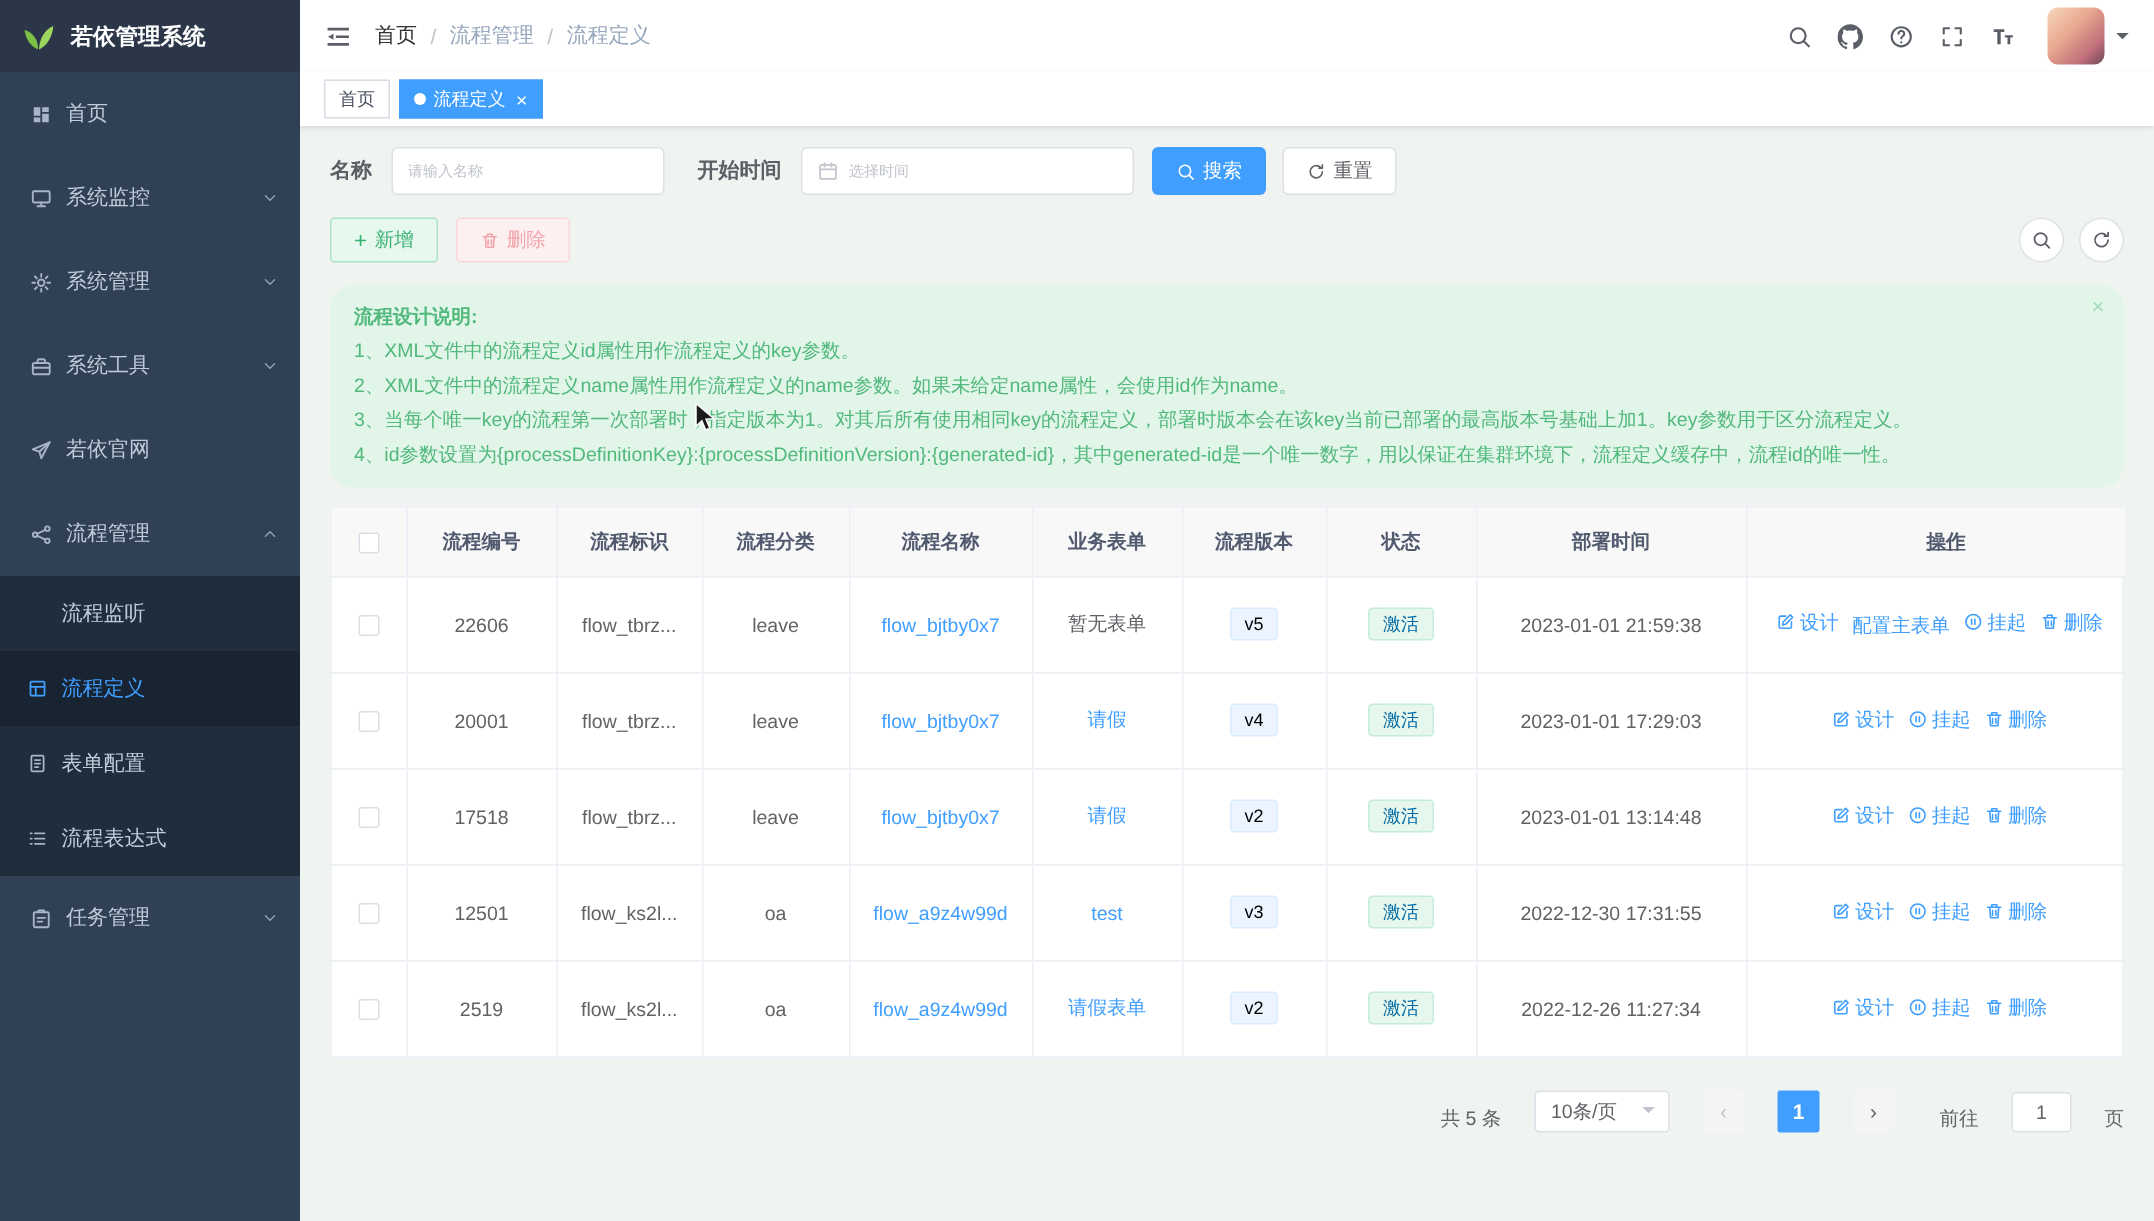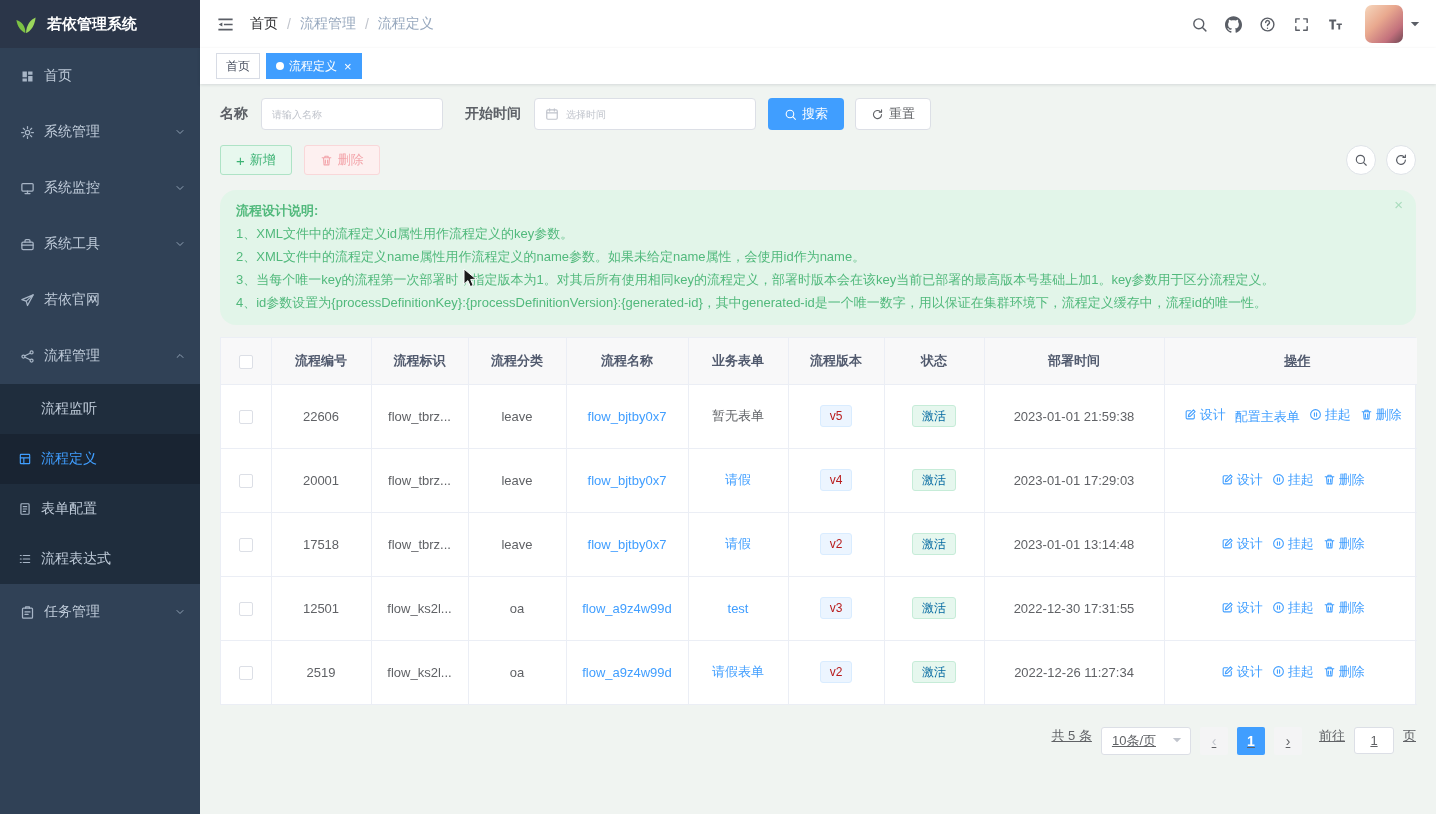--- a/index.html
+++ b/index.html
@@ -88,27 +88,27 @@
   .table-wrap { margin-top: 12px; background: #fff; border: 1px solid #ebeef5; border-bottom: none; }
   table { width: 100%; border-collapse: collapse; table-layout: fixed; }
   th, td { border-right: 1px solid #ebeef5; border-bottom: 1px solid #ebeef5; text-align: center; overflow: hidden; white-space: nowrap; }
   th:last-child, td:last-child { border-right: none; }
   th { height: 46px; background: #f8f8f9; color: #515a6e; font-size: 13px; font-weight: 700; }
   td { height: 64px; font-size: 13px; color: #606266; }
   th.ops-col, td.ops-cell { text-align: center; padding-left: 13px; text-decoration: underline; }
   .checkbox { width: 14px; height: 14px; border: 1px solid #dcdfe6; border-radius: 2px; background: #fff; display: inline-block; vertical-align: middle; cursor: pointer; }
   .link { color: #409eff; cursor: pointer; text-decoration: none; }
   .tag { display: inline-block; height: 22px; line-height: 20px; padding: 0 9px; font-size: 12px; border-radius: 3px; border: 1px solid transparent; }
-  .tag-blue { background: #ecf5ff; border-color: #d9ecff; color: #b91c1c; }
+  .tag-blue { background: #ecf5ff; border-color: #d9ecff; color: #000000; }
   .tag-green { background: #e6f7ee; border-color: #c6ecd8; color: #0369a1; }
   .op-link { color: #409eff; font-size: 13px; display: inline-flex; align-items: center; gap: 3px; margin-right: 9px; cursor: pointer; text-decoration: none; }
   .op-link .icn { width: 13px; height: 13px; }
 
   
-  .pagination { margin-top: 22px; display: flex; align-items: flex-start; justify-content: flex-end; gap: 9px; font-size: 13px; color: #606266; text-decoration: underline; }
+  .pagination { margin-top: 22px; display: flex; align-items: flex-end; justify-content: flex-end; gap: 22px; font-size: 13px; color: #606266; }
   .pg-size { height: 28px; background: #fff; border: 1px solid #dcdfe6; border-radius: 3px; display: flex; align-items: center; gap: 16px; padding: 0 8px 0 10px; cursor: pointer; }
   .pg-size .caret { color: #c0c4cc; }
   .pg-btn { min-width: 28px; height: 28px; border: none; border-radius: 2px; background: #f4f4f5; color: #606266; font-size: 14px; display: flex; align-items: center; justify-content: center; cursor: pointer; font-family: inherit; }
   .pg-btn.prev { color: #c0c4cc; }
   .pg-btn.page.active { background: #409eff; color: #fff; font-weight: 700; }
   .pg-goto-label { margin-left: 8px; }
   .pg-goto-input { width: 40px; height: 27px; border: 1px solid #dcdfe6; border-radius: 3px; text-align: center; font-size: 13px; color: #606266; background: #fff; outline: none; font-family: inherit; }
 
   .icn { display: inline-flex; flex-shrink: 0; }
   .icn svg { width: 100%; height: 100%; display: block; }
@@ -135,39 +135,39 @@
           <span class="icn ">
             <svg viewBox="0 0 24 24" fill="currentColor">
               <path d="M4 4h7v9H4zM13 4h7v5h-7zM13 11h7v9h-7zM4 15h7v5H4z"></path>
             </svg>
           </span>
           <span class="mi-label">首页</span>
         </div>
         <div class="menu-item">
           <span class="icn ">
             <svg viewBox="0 0 24 24" fill="none" stroke="currentColor" stroke-width="2" stroke-linecap="round" stroke-linejoin="round">
+              <rect x="3" y="4" width="18" height="12" rx="1.5"></rect>
+              <path d="M8 20h8M12 16v4"></path>
+            </svg>
+          </span>
+          <span class="mi-label">系统监控</span>
+          <span class="arrow icn">
+            <svg viewBox="0 0 24 24" fill="none" stroke="currentColor" stroke-width="2" stroke-linecap="round" stroke-linejoin="round">
+              <path d="M6 9l6 6 6-6"></path>
+            </svg>
+          </span>
+        </div>
+        <div class="menu-item">
+          <span class="icn ">
+            <svg viewBox="0 0 24 24" fill="none" stroke="currentColor" stroke-width="2" stroke-linecap="round" stroke-linejoin="round">
               <circle cx="12" cy="12" r="3.5"></circle>
               <path d="M12 2.5v3M12 18.5v3M2.5 12h3M18.5 12h3M5.3 5.3l2.1 2.1M16.6 16.6l2.1 2.1M18.7 5.3l-2.1 2.1M7.4 16.6l-2.1 2.1"></path>
             </svg>
           </span>
           <span class="mi-label">系统管理</span>
-          <span class="arrow icn">
-            <svg viewBox="0 0 24 24" fill="none" stroke="currentColor" stroke-width="2" stroke-linecap="round" stroke-linejoin="round">
-              <path d="M6 9l6 6 6-6"></path>
-            </svg>
-          </span>
-        </div>
-        <div class="menu-item">
-          <span class="icn ">
-            <svg viewBox="0 0 24 24" fill="none" stroke="currentColor" stroke-width="2" stroke-linecap="round" stroke-linejoin="round">
-              <rect x="3" y="4" width="18" height="12" rx="1.5"></rect>
-              <path d="M8 20h8M12 16v4"></path>
-            </svg>
-          </span>
-          <span class="mi-label">系统监控</span>
           <span class="arrow icn">
             <svg viewBox="0 0 24 24" fill="none" stroke="currentColor" stroke-width="2" stroke-linecap="round" stroke-linejoin="round">
               <path d="M6 9l6 6 6-6"></path>
             </svg>
           </span>
         </div>
         <div class="menu-item">
           <span class="icn ">
             <svg viewBox="0 0 24 24" fill="none" stroke="currentColor" stroke-width="2" stroke-linecap="round" stroke-linejoin="round">
               <rect x="3" y="8" width="18" height="12" rx="2"></rect>

